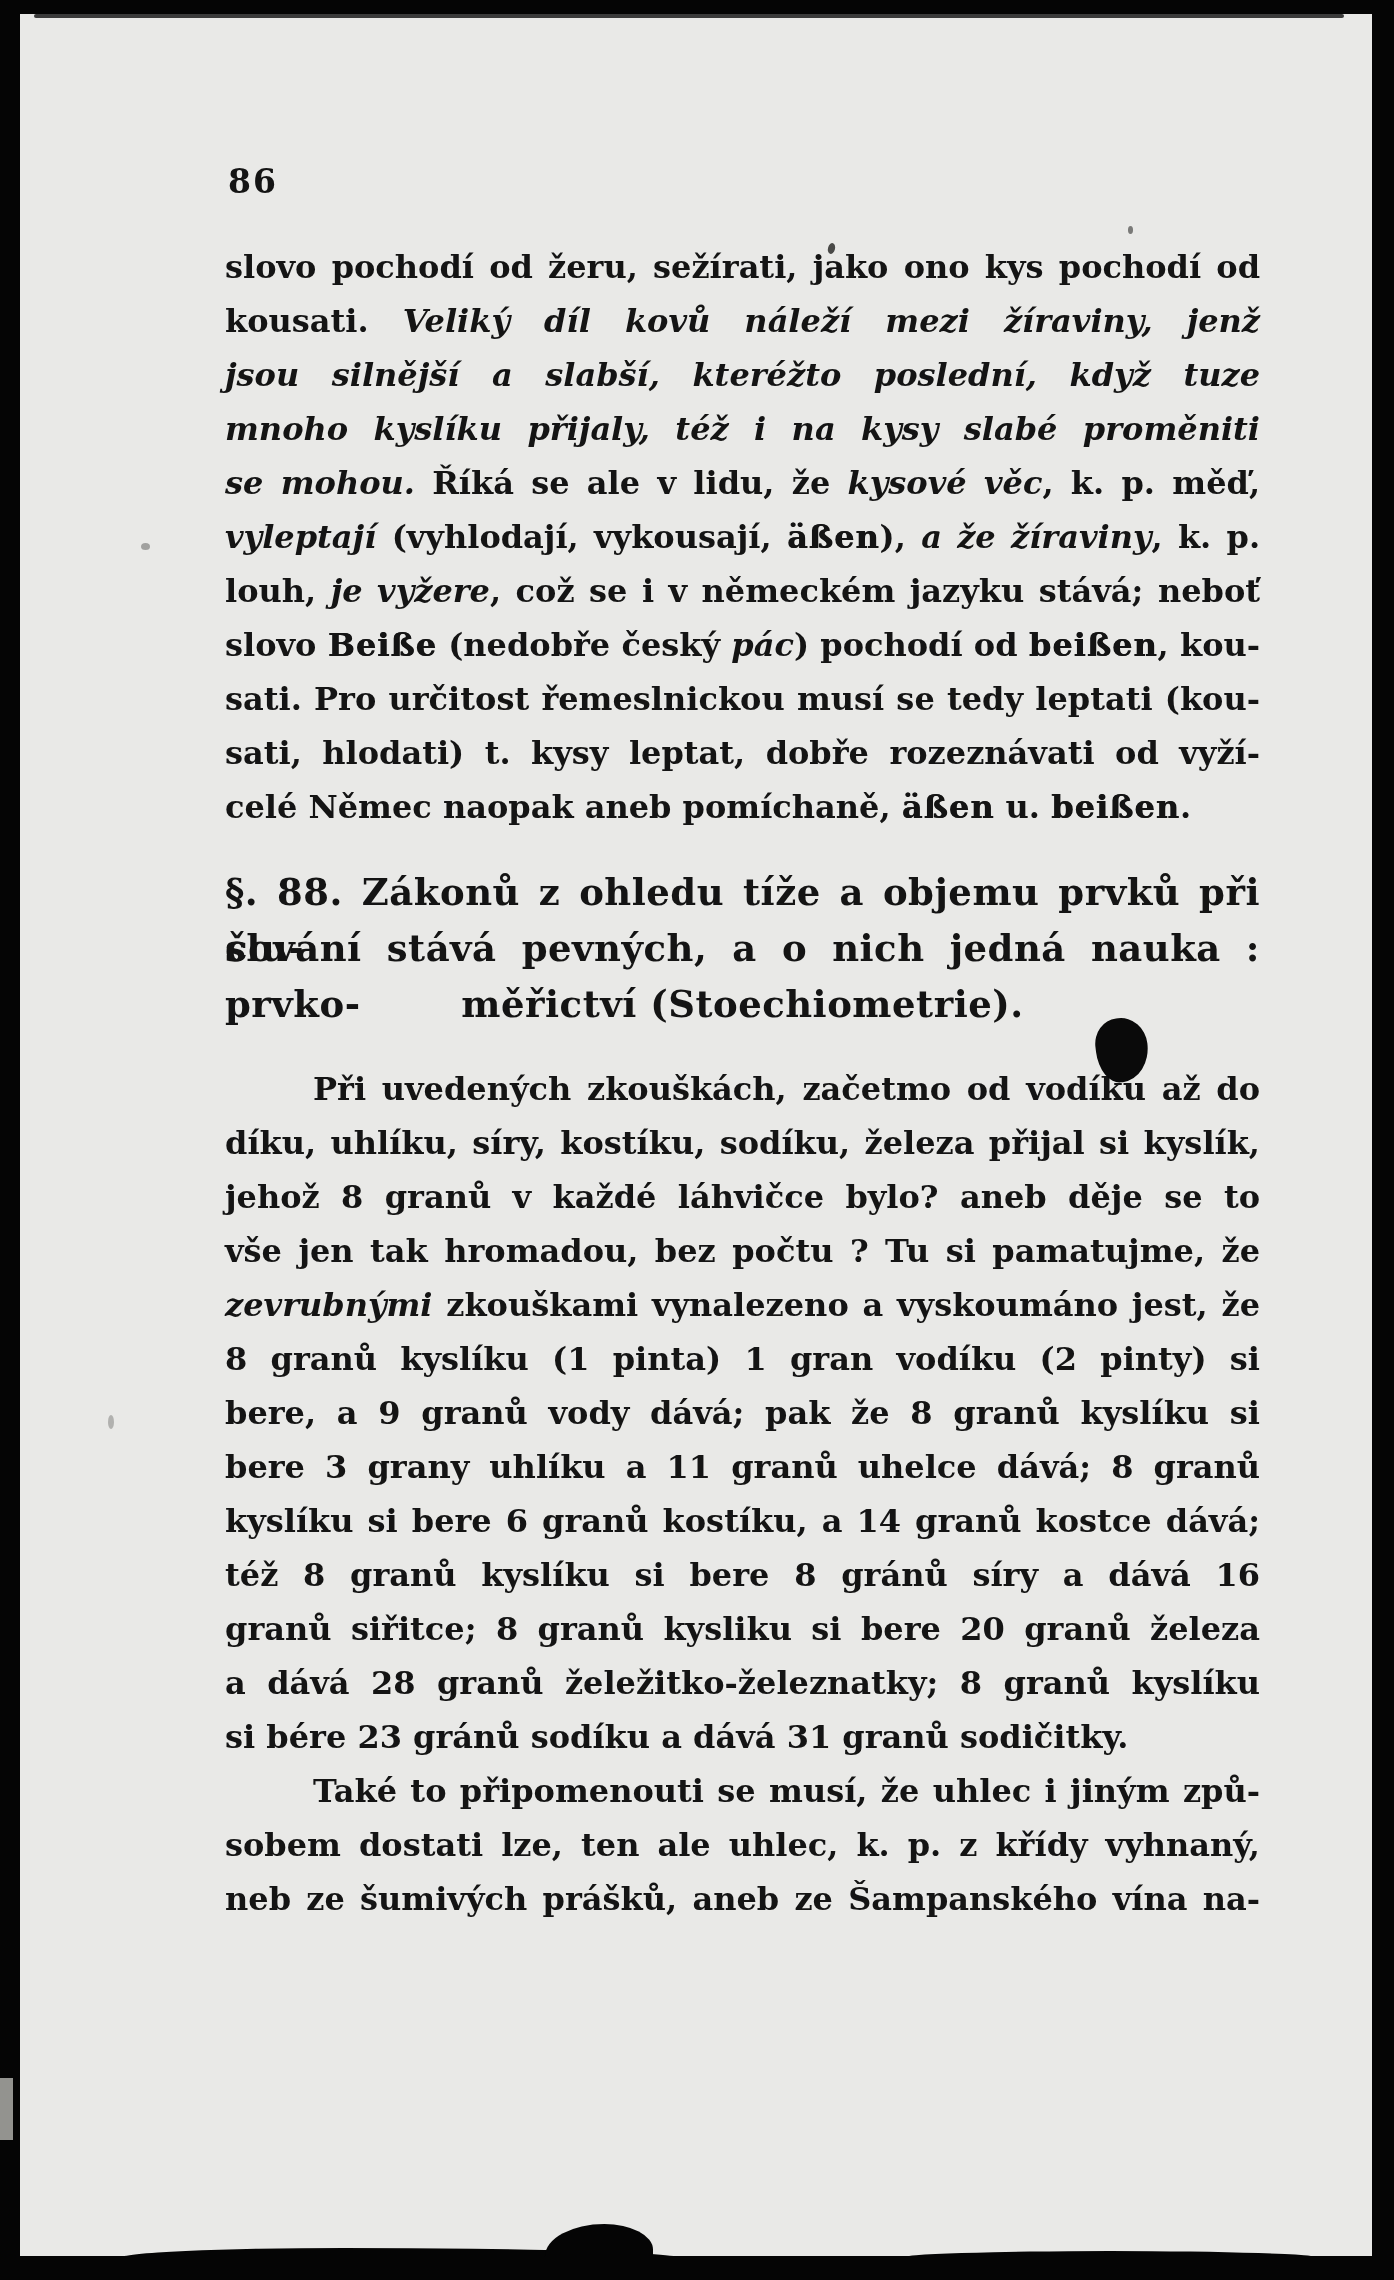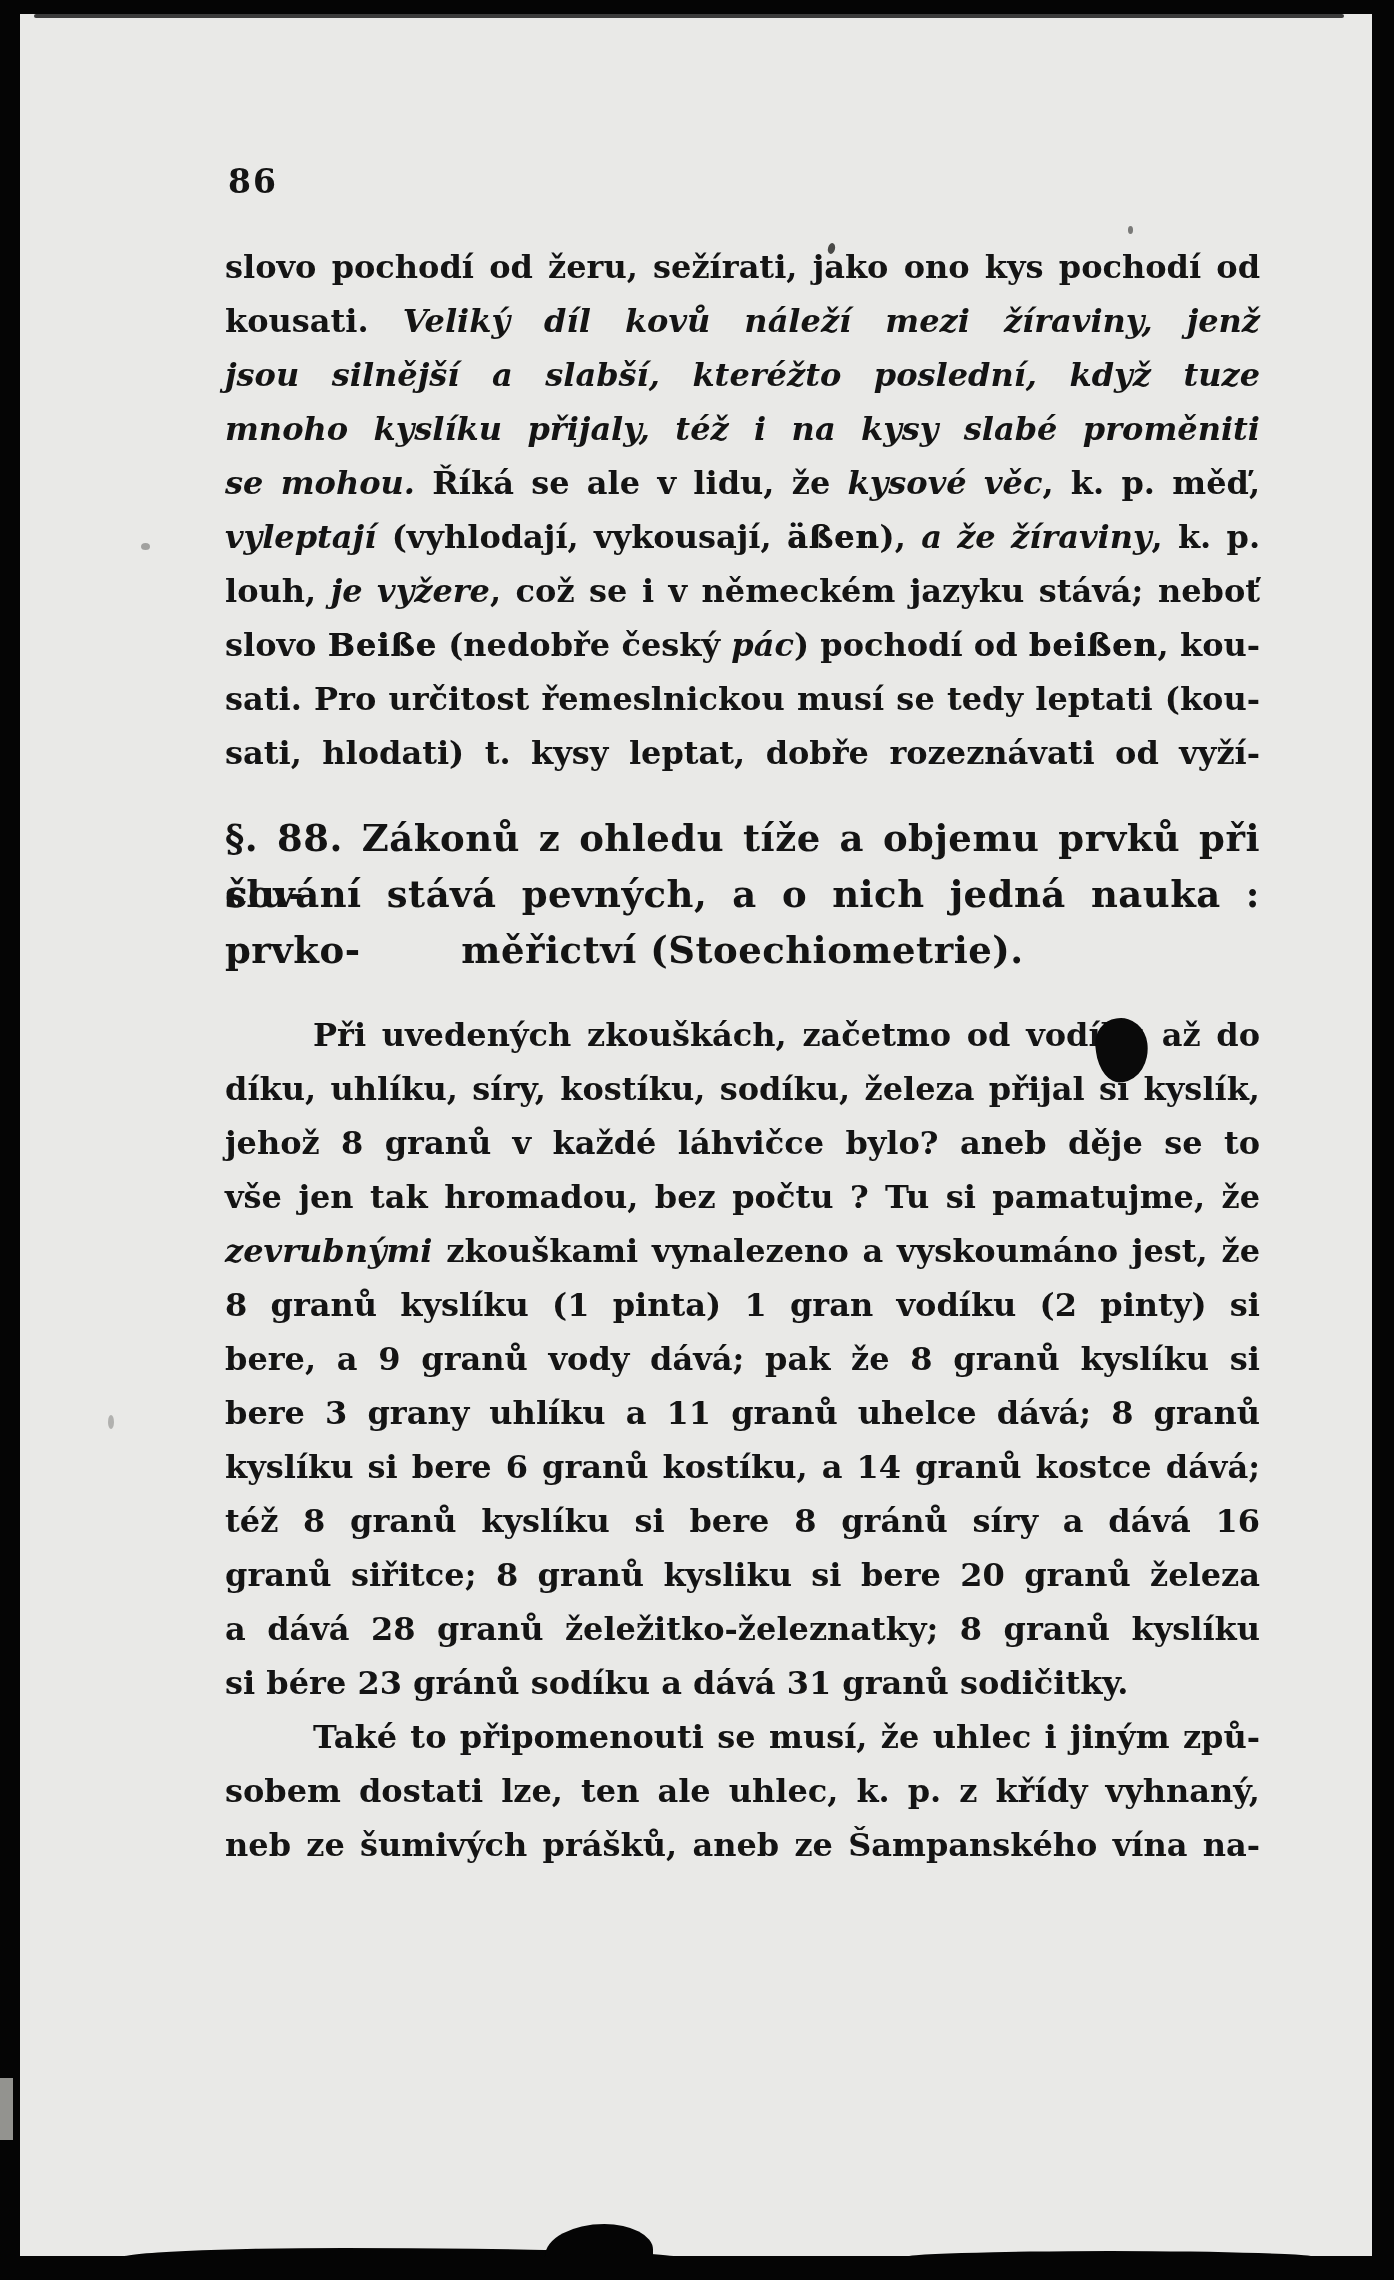--- a/index.html
+++ b/index.html
@@ -94,20 +94,21 @@
         <div class="ln"><span class="s-r">slovo pochodí od žeru, sežírati, jako ono kys pochodí od</span></div>
         <div class="ln"><span class="s-r">kousati. </span><span class="s-i">Veliký díl kovů náleží mezi žíraviny, jenž</span></div>
         <div class="ln"><span class="s-i">jsou silnější a slabší, kteréžto poslední, když tuze</span></div>
         <div class="ln"><span class="s-i">mnoho kyslíku přijaly, též i na kysy slabé proměniti</span></div>
         <div class="ln"><span class="s-i">se mohou. </span><span class="s-r">Říká se ale v lidu, že </span><span class="s-i">kysové věc</span><span class="s-r">, k. p. měď,</span></div>
         <div class="ln"><span class="s-i">vyleptají </span><span class="s-r">(vyhlodají, vykousají, </span><span class="s-f">äßen</span><span class="s-r">), </span><span class="s-i">a že žíraviny</span><span class="s-r">, k. p.</span></div>
         <div class="ln"><span class="s-r">louh, </span><span class="s-i">je vyžere</span><span class="s-r">, což se i v německém jazyku stává; neboť</span></div>
         <div class="ln"><span class="s-r">slovo </span><span class="s-f">Beiße</span><span class="s-r"> (nedobře český </span><span class="s-i">pác</span><span class="s-r">) pochodí od </span><span class="s-f">beißen</span><span class="s-r">, kou-</span></div>
         <div class="ln"><span class="s-r">sati. Pro určitost řemeslnickou musí se tedy leptati (kou-</span></div>
         <div class="ln"><span class="s-r">sati, hlodati) t.  kysy leptat, dobře rozeznávati od vyží-</span></div>
+        <div class="ln short"><span class="s-r">celé Němec naopak aneb pomíchaně, </span><span class="s-f">äßen</span><span class="s-r"> u. </span><span class="s-f">beißen</span><span class="s-r">.</span></div>
       </div>
       <div class="block heading">
         <div class="ln"><span class="s-r">§. 88.  Zákonů z ohledu tíže a objemu prvků při slu-</span></div>
         <div class="ln"><span class="s-r">čování stává pevných, a o nich jedná nauka : prvko-</span></div>
         <div class="ln center"><span class="s-r">měřictví (Stoechiometrie).</span></div>
       </div>
       <div class="block para2">
         <div class="ln indent"><span class="s-r">Při uvedených zkouškách, začetmo od vodíku až do</span></div>
         <div class="ln"><span class="s-r">díku, uhlíku, síry, kostíku, sodíku, železa přijal si kyslík,</span></div>
         <div class="ln"><span class="s-r">jehož 8 granů v každé láhvičce bylo? aneb děje se to</span></div>

